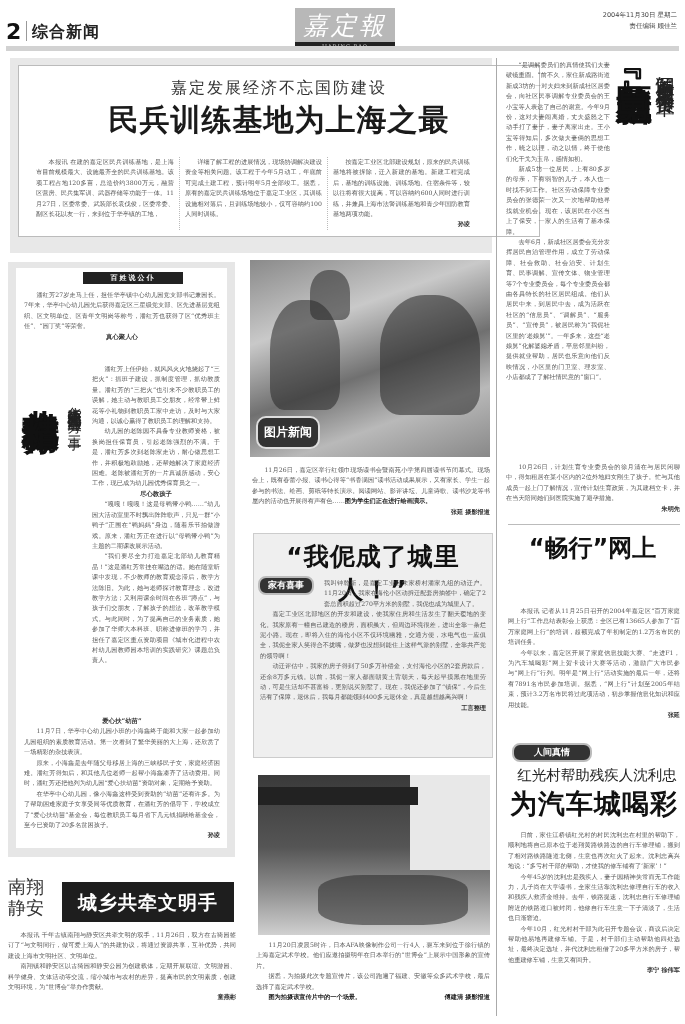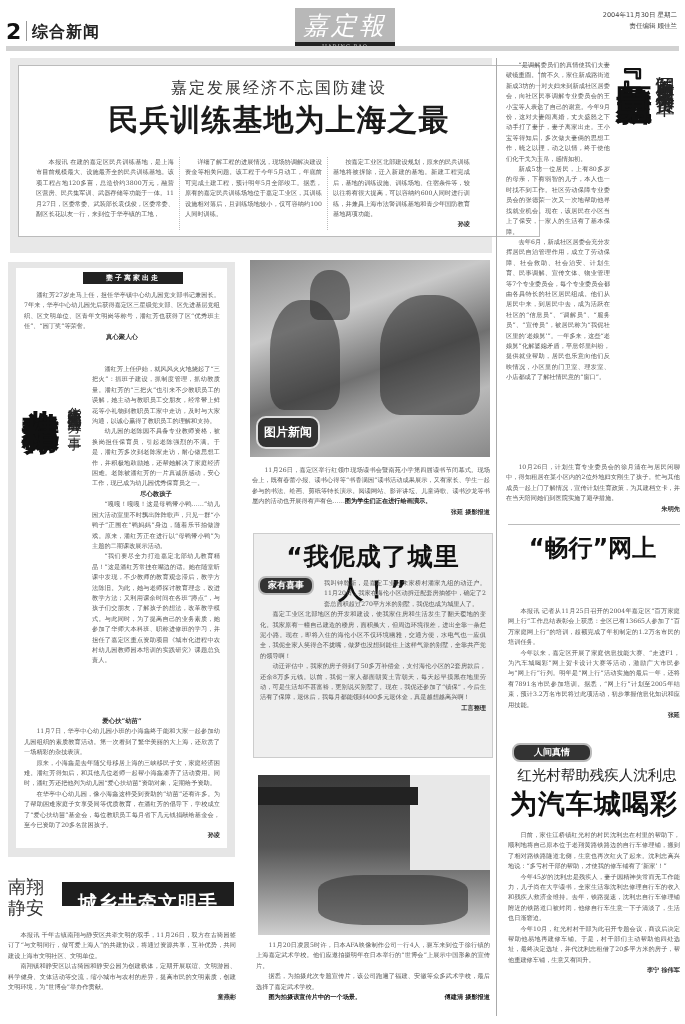--- a/index.html
+++ b/index.html
@@ -49,21 +49,21 @@
   #city-box .head { position: absolute; top: 6px; left: 0; width: 100%; text-align: center; font-size: 25px; font-weight: 900; color: #111; letter-spacing: 1px; }
   #city-box .tag { position: absolute; left: 4px; top: 42px; background: #333; color: #fff; font-size: 9px; font-weight: bold; padding: 1px 8px; border-radius: 8px; border: 2px solid #bbb; }
 
   
   #photo2 { left: 258px; top: 775px; width: 232px; height: 160px; background: linear-gradient(180deg, #3a3a3a 0%, #555 45%, #8a8a8a 70%, #d0d0d0 100%); overflow: hidden; }
   #photo2 .roof { position: absolute; left: 0; top: 12px; width: 160px; height: 18px; background: #222; }
   #photo2 .sky { position: absolute; right: 0; top: 0; width: 80px; height: 95px; background: #e8e8e8; }
 
   
   #nanxiang .place { left: 8px; top: 876px; font-size: 18px; line-height: 21px; color: #333; }
-  #nanxiang .head { left: 62px; top: 882px; width: 172px; height: 24px; background: #1e1e1e; color: #fff; font-size: 19px; font-weight: bold; text-align: center; line-height: 40px; letter-spacing: 1px; }
+  #nanxiang .head { left: 62px; top: 882px; width: 172px; height: 40px; background: #1e1e1e; color: #fff; font-size: 19px; font-weight: bold; text-align: center; line-height: 40px; letter-spacing: 1px; }
 
   
   .vline { left: 496px; top: 58px; width: 1px; height: 958px; background: #aaa; }
   #lao .vbig { position: absolute; left: 614px; top: 58px; font-size: 36px; line-height: 40px; }
   #lao .vsmall { position: absolute; left: 655px; top: 62px; font-size: 19px; line-height: 22px; font-weight: normal; color: #222; }
   #web .head { left: 505px; top: 532px; width: 175px; text-align: center; font-size: 24px; font-weight: 900; line-height: 32px; color: #111; }
   #repair .tag { left: 512px; top: 743px; background: #333; color: #fff; font-size: 9px; font-weight: bold; padding: 1px 20px; border-radius: 8px; border: 2px solid #bbb; }
   #repair .sub { left: 512px; top: 766px; width: 170px; text-align: center; font-size: 14.5px; color: #222; }
   #repair .head { left: 505px; top: 786px; width: 178px; text-align: center; font-size: 27px; font-weight: 900; color: #111; letter-spacing: 1px; }
 </style>
@@ -99,21 +99,21 @@
       <div class="col txt">
         <p>按嘉定工业区北部建设规划，原来的民兵训练基地将被拆除，迁入新建的基地。新建工程完成后，基地的训练设施、训练场地、住宿条件等，较以往将有很大提高，可以容纳约600人同时进行训练，并兼具上海市法警训练基地和青少年国防教育基地两项功能。</p>
         <div class="sign">孙凌</div>
       </div>
     </div>
   </div>
 </div>
 
 <div id="left-box" class="abs">
   <div class="inner">
-    <div class="tag">妻子离家出走</div>
+    <div class="tag">百姓说公仆</div>
     <div class="abs txt" style="left:8px; top:22px; width:196px;">
       <p>潘红芳27岁走马上任，担任华亭镇中心幼儿园党支部书记兼园长。7年来，华亭中心幼儿园先后获得嘉定区三星级党支部、区先进基层党组织、区文明单位、区青年文明岗等称号，潘红芳也获得了区“优秀班主任”、“园丁奖”等荣誉。</p>
       <div class="subhead">真心聚人心</div>
     </div>
     <div class="vhead big">北部农村幼教亦精</div>
     <div class="vhead small">华亭镇中心幼儿园园长潘红芳二、三事</div>
     <div class="abs txt" style="left:76px; top:96px; width:128px;">
       <p>潘红芳上任伊始，就风风火火地烧起了“三把火”：抓班子建设，抓制度管理，抓幼教质量。潘红芳的“三把火”也引来不少教职员工的误解，她主动与教职员工交朋友，经常带上鲜花等小礼物到教职员工家中走访，及时与大家沟通，以诚心赢得了教职员工的理解和支持。</p>
       <p>幼儿园的老陈因不具备专业教师资格，被换岗担任保育员，引起老陈强烈的不满。于是，潘红芳多次到老陈家走访，耐心做思想工作，并积极地鼓励她，还帮她解决了家庭经济困难。老陈被潘红芳的一片真诚所感动，安心工作，现已成为幼儿园优秀保育员之一。</p>
       <div class="subhead">尽心教孩子</div>

